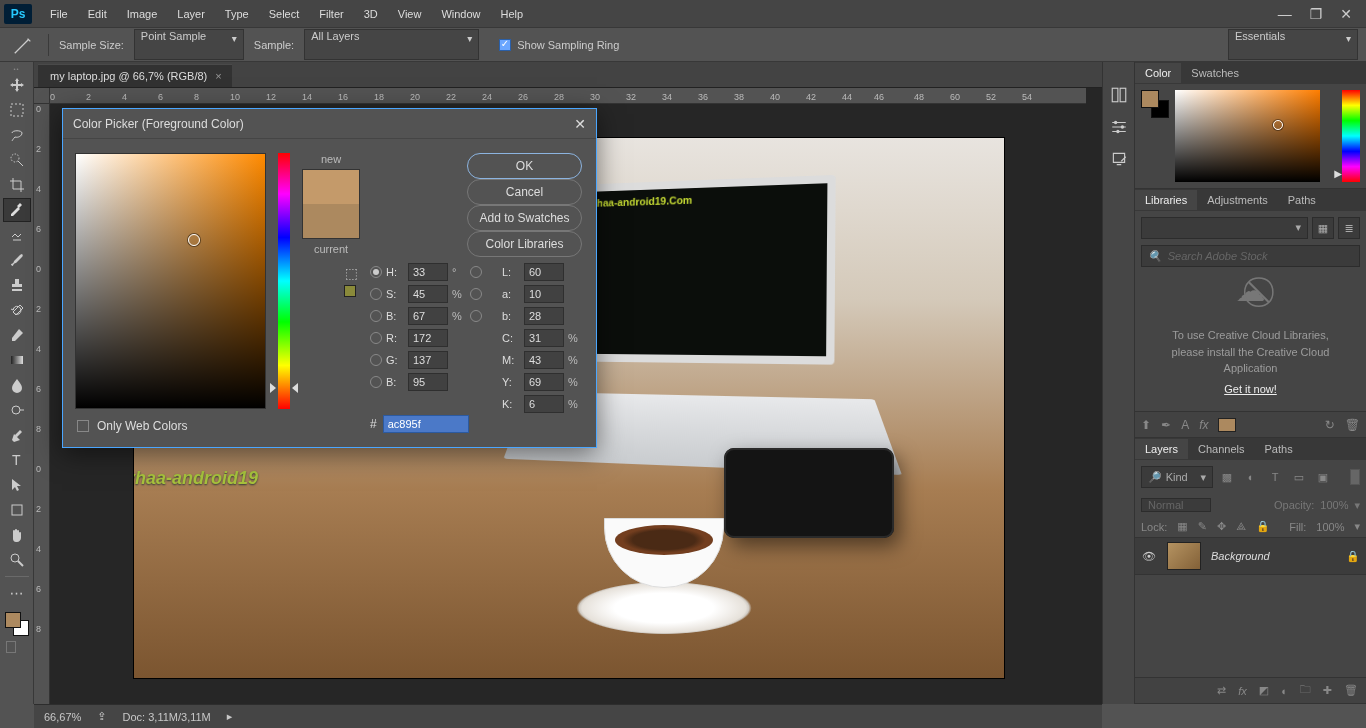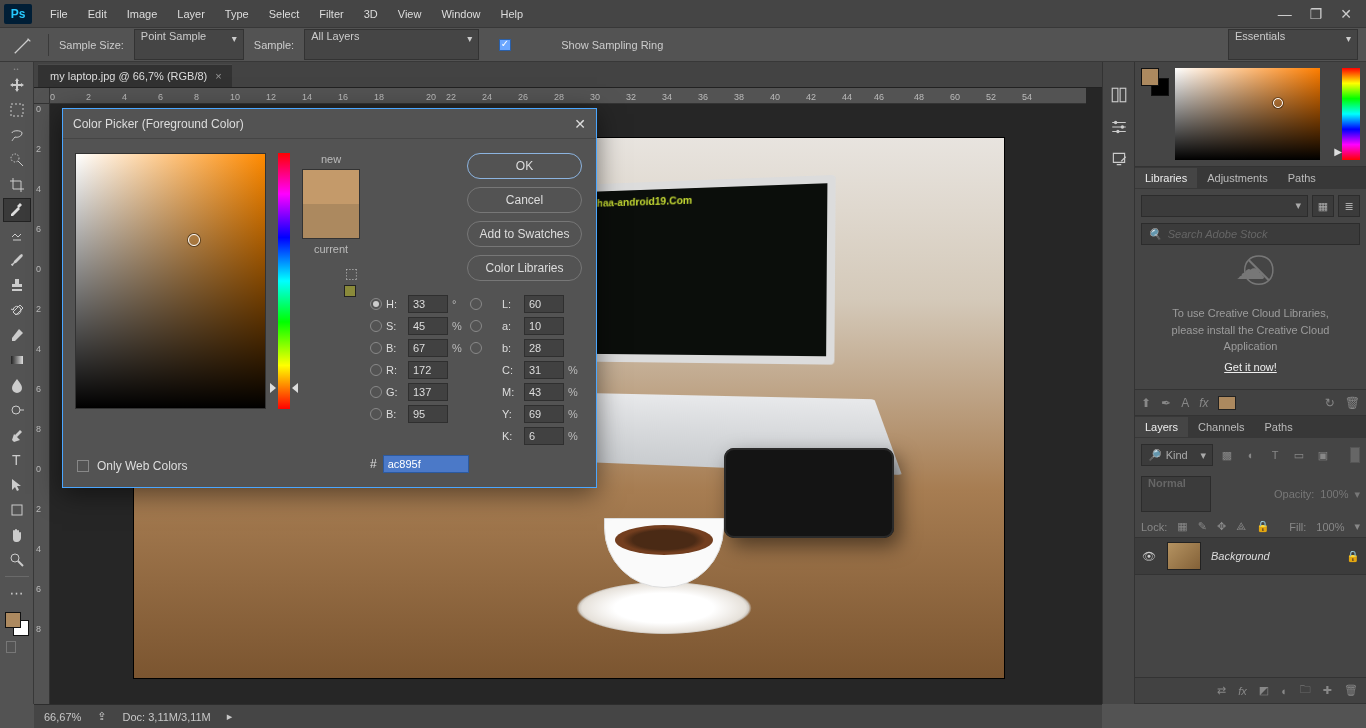--- a/index.html
+++ b/index.html
@@ -92,21 +92,21 @@
 .lib-footer .ico { color: #888; cursor: pointer; font-size: 12px; }
 .lib-footer .chip { width: 18px; height: 14px; background: #ac895f; border: 1px solid #222; }
 .lib-footer .spacer { flex: 1; }
 
 .layers-panel { flex: 1; display: flex; flex-direction: column; }
 .layers-body { flex: 1; padding: 0; }
 .ly-row1 { display: flex; gap: 4px; padding: 6px; align-items: center; }
 .ly-kind { flex: 0 0 72px; background: #3b3b3b; border: 1px solid #2c2c2c; height: 22px; display: flex; align-items: center; padding: 0 6px; color: #aaa; gap: 4px; }
 .ly-filterico { width: 20px; height: 20px; display: flex; align-items: center; justify-content: center; color: #888; cursor: pointer; border:1px solid transparent;}
 .ly-row2 { display: flex; padding: 4px 6px; align-items: center; gap: 6px; color: #777; font-size: 11px; }
-.ly-row2 .sel { flex: 0 0 70px; background: #3b3b3b; border: 1px solid #2c2c2c; height: 36px; padding: 0 6px; color: #666; font-weight: bold; }
+.ly-row2 .sel { flex: 0 0 70px; background: #3b3b3b; border: 1px solid #2c2c2c; height: 14px; padding: 0 6px; color: #666; }
 .ly-row2 .op { margin-left: auto; }
 .ly-lock { display: flex; padding: 4px 6px; gap: 10px; align-items: center; color: #888; font-size: 11px; }
 .ly-lock .ic { color: #888; cursor: pointer; }
 .layer-item { display: flex; align-items: center; height: 38px; background: #3c3c3c; border-top: 1px solid #333; border-bottom: 1px solid #333; padding: 0 6px; gap: 10px; }
 .layer-item .eye { width: 16px; text-align: center; color: #ccc; cursor: pointer; }
 .layer-item .thumb { width: 34px; height: 28px; background: linear-gradient(135deg,#b59361,#836138); border: 1px solid #222; }
 .layer-item .nm { color: #dcdcdc; font-style: italic; font-size: 11px; }
 .layer-item .lock { margin-left: auto; color: #aaa; }
 .layers-footer { display: flex; border-top: 1px solid #333; height: 26px; align-items: center; justify-content: flex-end; gap: 12px; padding: 0 8px; color: #888; }
 .layers-footer span { cursor: pointer; }
@@ -127,21 +127,21 @@
 .hue-ptr-l, .hue-ptr-r { position: absolute; top: 230px; width: 0; height: 0; border-top: 5px solid transparent; border-bottom: 5px solid transparent; }
 .hue-ptr-l { left: -6px; border-left: 6px solid #ddd; }
 .hue-ptr-r { right: -6px; border-right: 6px solid #ddd; }
 .mid-col { width: 70px; display: flex; flex-direction: column; align-items: center; }
 .sw-label { color: #bbb; font-size: 11px; margin-bottom: 4px; }
 .sw-stack { width: 58px; border: 1px solid #333; }
 .sw-new { height: 34px; background: #c49a6a; }
 .sw-cur { height: 34px; background: #ac895f; }
 .cube { margin-top: 6px; color: #bbb; font-size: 14px; align-self: flex-end; margin-right: 2px; }
 .cube2 { width: 12px; height: 12px; background: #8a8a3a; align-self: flex-end; margin-top: 4px; margin-right: 4px; border: 1px solid #222; }
-.right-col { flex: 1; display: flex; flex-direction: column; gap: 8px; }
+.right-col { flex: 1; display: flex; flex-direction: column; }
 .dlg-btn { width: 115px; height: 26px; border: 1px solid #777; border-radius: 13px; background: #535353; color: #ddd; display: flex; align-items: center; justify-content: center; cursor: pointer; font-size: 12px; align-self: flex-end; }
 .dlg-btn.primary { border: 1.5px solid #8cb4e0; }
 .fields { display: grid; grid-template-columns: auto 18px 40px 14px 28px 18px 40px 14px; gap: 4px 4px; align-items: center; margin-top: 6px; color: #ddd; font-size: 11px; }
 .rad { width: 12px; height: 12px; border: 1px solid #888; border-radius: 50%; display: inline-block; position: relative; }
 .rad.on::after { content: ""; position: absolute; inset: 2px; background: #ccc; border-radius: 50%; }
 .fld { background: #414141; border: 1px solid #2f2f2f; height: 18px; color: #ddd; text-align: left; padding: 0 4px; font-size: 11px; width: 40px; }
 .unit { color: #bbb; }
 .hex-row { display: flex; align-items: center; gap: 6px; margin-top: 2px; color: #ddd; font-size: 12px; }
 .hex-row .fld { width: 86px; background: #4b79c8; color: #fff; border: 1px solid #2c5aa0; }
 .owc-row { position: absolute; left: 14px; bottom: 14px; display: flex; align-items: center; gap: 8px; color: #ddd; font-size: 12px; }
@@ -175,21 +175,21 @@
   <div class="tool-preset">
     <svg viewBox="0 0 24 24" width="22" height="22">
         <path fill="none" stroke="#ccc" stroke-width="1.4" d="M3 21 L18 6 M17 5 l3 3 M4 20 l-1 1"></path>
       </svg>
   </div>
   <span style="border-left:1px solid #3a3a3a;height:22px"></span>
   <span class="opt-label">Sample Size:</span>
   <div class="opt-select sm">Point Sample</div>
   <span class="opt-label">Sample:</span>
   <div class="opt-select lg">All Layers</div>
-  <label style="display:flex;align-items:flex-end;margin-left:10px;gap:44px;">
+  <label style="display:flex;align-items:flex-end;margin-left:10px;">
     <span class="chk"></span>
     <span>Show Sampling Ring</span>
   </label>
   <div class="opt-select sm workspace-sw" style="width:130px">Essentials</div>
 </div>
 
 <div class="main">
 
   <div class="toolbar">
     <div class="grip">••</div>
@@ -326,21 +326,21 @@
           <span class="tick" style="left: 0px;">0</span>
           <span class="tick" style="left: 36px;">2</span>
           <span class="tick" style="left: 72px;">4</span>
           <span class="tick" style="left: 108px;">6</span>
           <span class="tick" style="left: 144px;">8</span>
           <span class="tick" style="left: 180px;">10</span>
           <span class="tick" style="left: 216px;">12</span>
           <span class="tick" style="left: 252px;">14</span>
           <span class="tick" style="left: 288px;">16</span>
           <span class="tick" style="left: 324px;">18</span>
-          <span class="tick" style="left: 376px;">20</span>
+          <span class="tick" style="left: 360px;">20</span>
           <span class="tick" style="left: 396px;">22</span>
           <span class="tick" style="left: 432px;">24</span>
           <span class="tick" style="left: 468px;">26</span>
           <span class="tick" style="left: 504px;">28</span>
           <span class="tick" style="left: 540px;">30</span>
           <span class="tick" style="left: 576px;">32</span>
           <span class="tick" style="left: 612px;">34</span>
           <span class="tick" style="left: 648px;">36</span>
           <span class="tick" style="left: 684px;">38</span>
           <span class="tick" style="left: 720px;">40</span>
@@ -404,20 +404,24 @@
         <svg width="18" height="18" viewBox="0 0 16 16">
           <path fill="none" stroke="#ccc" d="M3 3h10v8H3zM6 13h4"></path>
           <path stroke="#ccc" d="M14 6l-4 4"></path>
         </svg>
       </div>
   </div>
 
   <div class="panels">
 
     <div class="panel">
+      <div class="panel-tabs">
+        <div class="ptab active">Color</div>
+        <div class="ptab">Swatches</div>
+      </div>
       <div class="panel-body color-panel">
         <div class="preview-sw">
             <span class="sw-bg"></span>
             <span class="sw-fg"></span>
           </div>
         <div class="field">
             <div class="ring"></div>
           </div>
         <div class="hue"></div>
         <div class="hue-arrow">▶</div>

